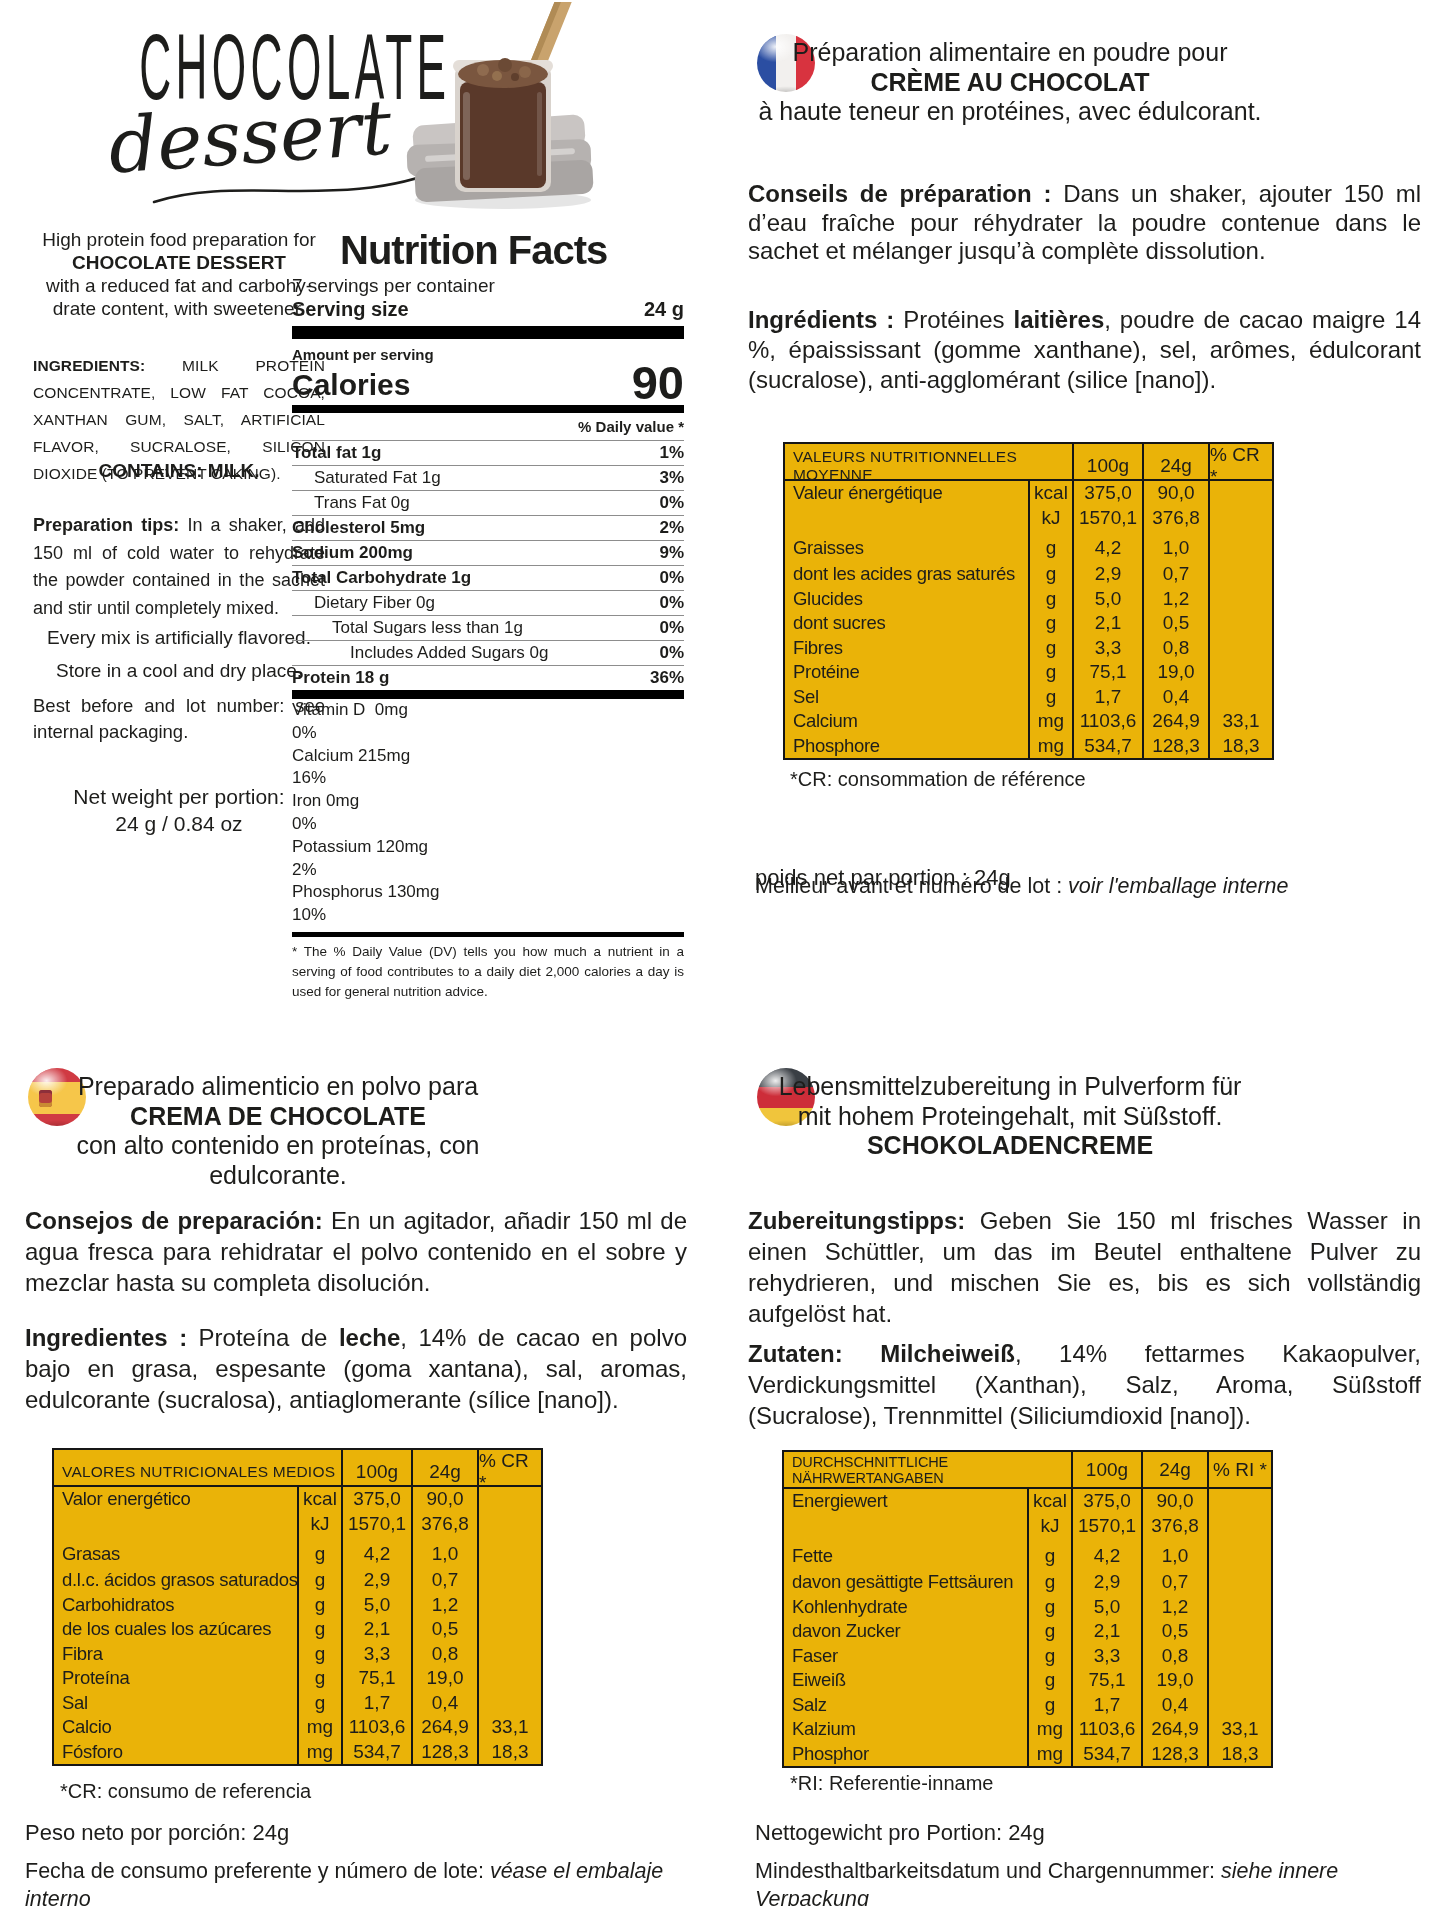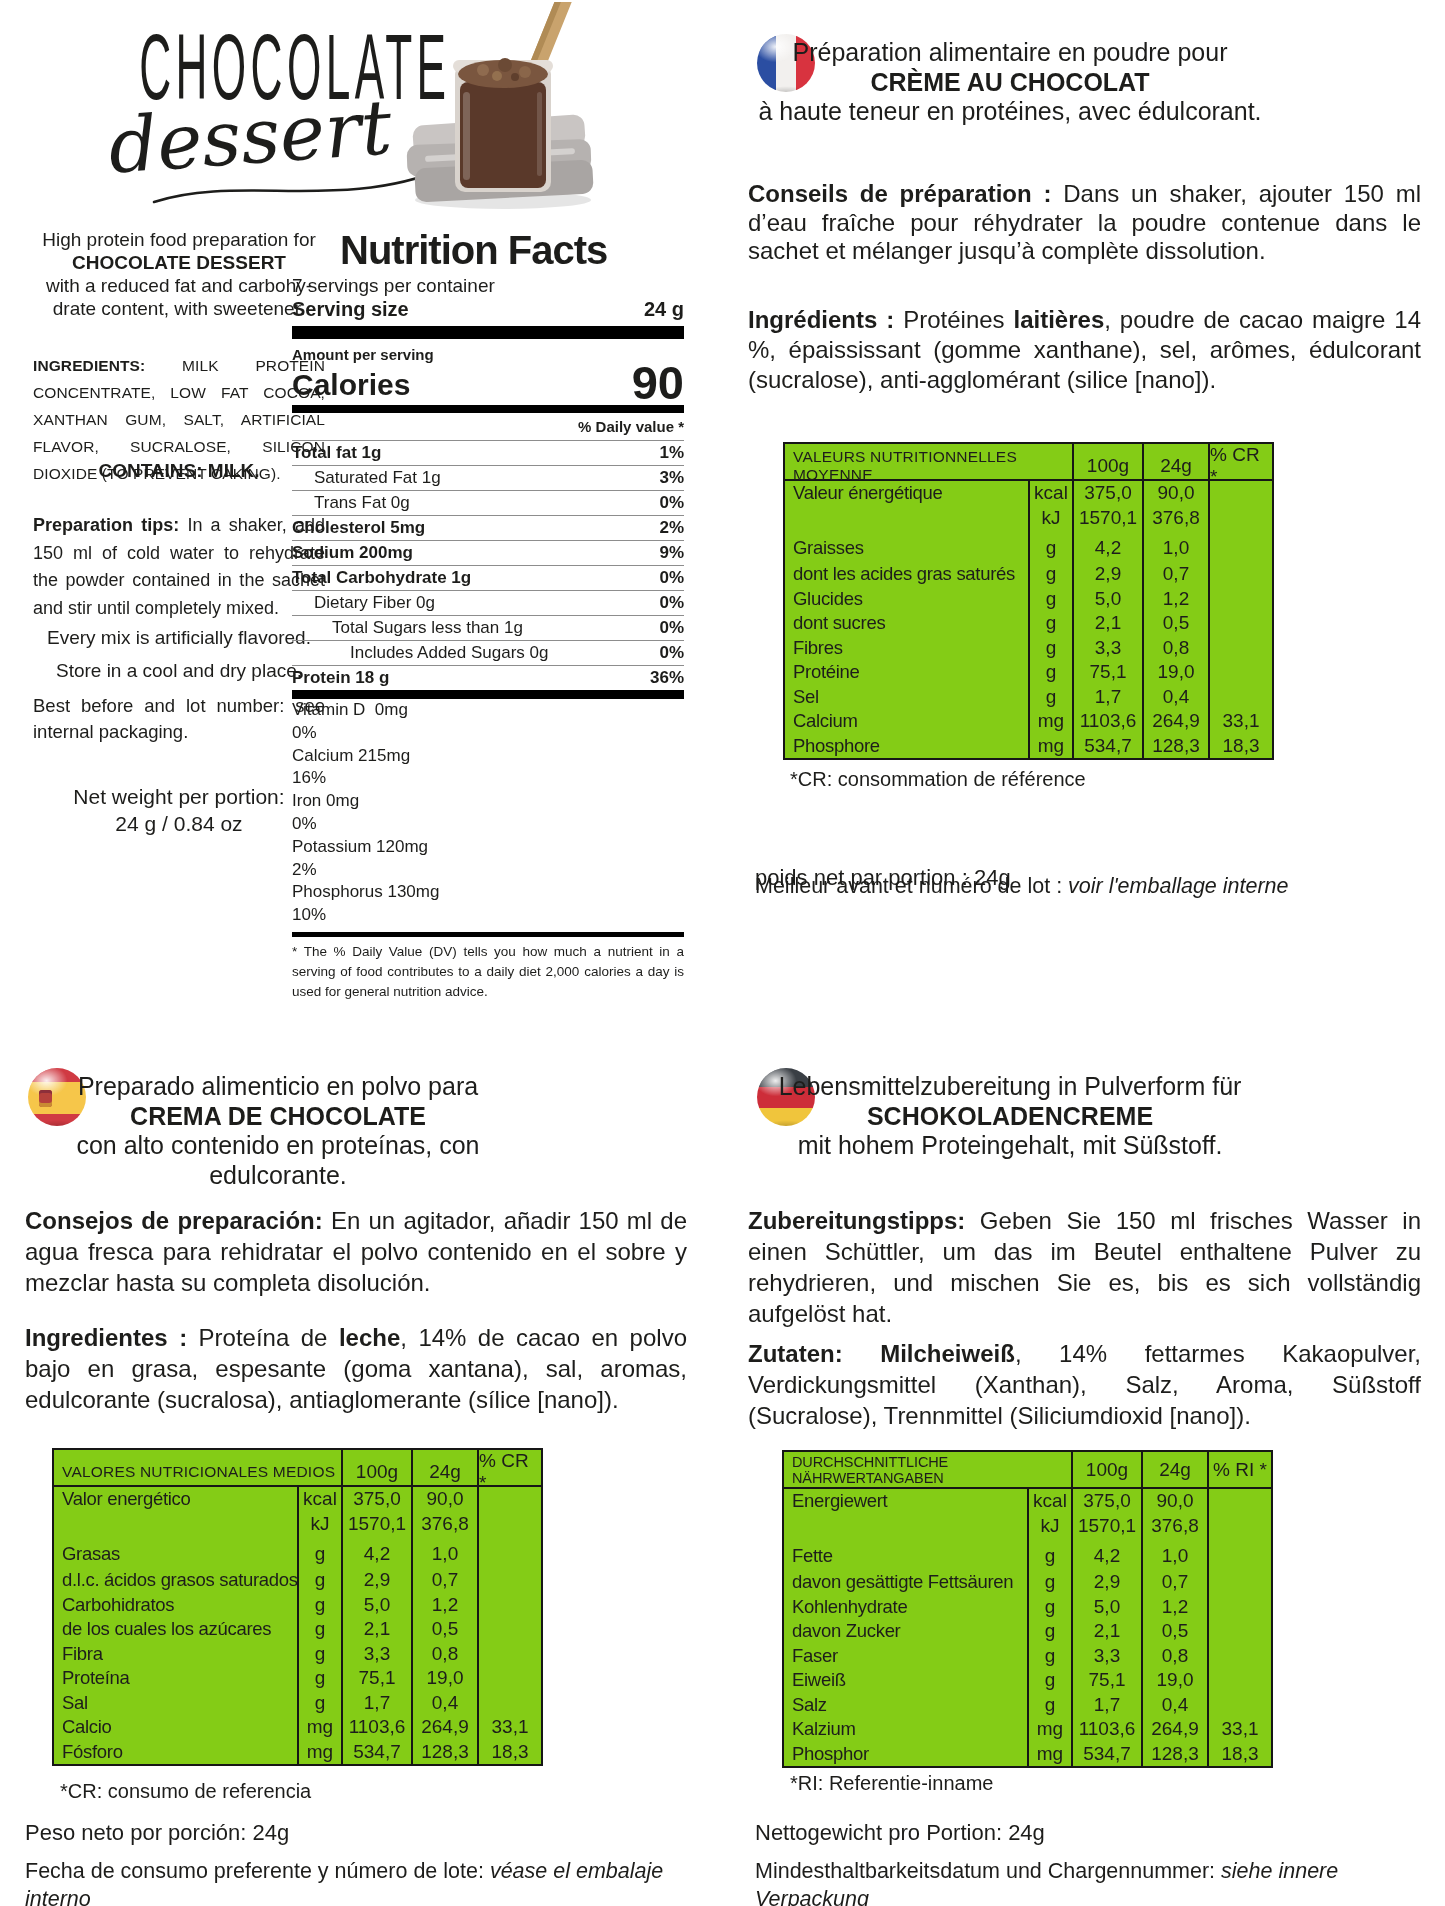--- a/index.html
+++ b/index.html
@@ -68,21 +68,21 @@
   #es-title{left:18px;top:1072px;width:520px;}
   #es-prep{left:25px;top:1205px;width:662px;line-height:31px;}
   #es-ingredients{left:25px;top:1322px;width:662px;line-height:31px;}
   #de-title{left:750px;top:1072px;width:520px;}
   #de-prep{left:748px;top:1205px;width:673px;line-height:31px;}
   #de-ingredients{left:748px;top:1338px;width:673px;line-height:31px;}
   #fr-flag{left:757px;top:34px;}
   #es-flag{left:28px;top:1068px;}
   #de-flag{left:757px;top:1068px;}
   
-  .tbl{border:2px solid #161616;background:#84cc16;}
+  .tbl{border:2px solid #161616;background:#eab308;}
   #fr-table{left:783px;top:442px;}
   #es-table{left:52px;top:1448px;}
   #de-table{left:782px;top:1450px;}
   .tbl-head{display:grid;grid-template-columns:287px 70px 66px 64px;border-bottom:2px solid #161616;height:35px;}
   .tbl-head>div{display:flex;align-items:center;justify-content:center;font-size:19px;}
   .tbl-head .h-label{justify-content:flex-start;padding-left:8px;font-size:15.5px;letter-spacing:.2px;}
   .tbl-head>div+div{border-left:2px solid #161616;}
   #de-table .h-label{font-size:14.5px;letter-spacing:-.1px;}
   .t-row{display:grid;grid-template-columns:243px 44px 70px 66px 64px;height:24.5px;line-height:24.5px;font-size:19px;}
   .t-row.gap{height:32px;line-height:36px;}
@@ -480,22 +480,22 @@
       </div>
     </div>
 </div>
 <div class="abs crnote" id="es-crnote">*CR: consumo de referencia</div>
 <div class="abs netw" id="es-netweight">Peso neto por porción: 24g</div>
 <p class="abs bbef" id="es-bestbefore" style="margin:0"><span>Fecha de consumo preferente y número de lote: </span><i>véase el embalaje interno</i></p>
 
 <div class="abs flag flag-de" id="de-flag"></div>
 <div class="abs sec-title" id="de-title">
   <div>Lebensmittelzubereitung in Pulverform für</div>
+  <div>mit hohem Proteingehalt, mit Süßstoff.</div>
   <div style="font-weight:bold">SCHOKOLADENCREME</div>
-  <div>mit hohem Proteingehalt, mit Süßstoff.</div>
 </div>
 <p class="abs para" id="de-prep" style="margin:0"><b>Zubereitungstipps:</b><span> Geben Sie 150 ml frisches Wasser in einen Schüttler, um das im Beutel enthaltene Pulver zu rehydrieren, und mischen Sie es, bis es sich vollständig aufgelöst hat.</span></p>
 <p class="abs para" id="de-ingredients" style="margin:0"><b>Zutaten: </b><b>Milcheiweiß</b><span>, 14% fettarmes Kakaopulver, Verdickungsmittel (Xanthan), Salz, Aroma, Süßstoff (Sucralose), Trennmittel (Siliciumdioxid [nano]).</span></p>
 
 <div class="abs tbl" id="de-table">
   <div class="tbl-head">
     <div class="h-label">DURCHSCHNITTLICHE NÄHRWERTANGABEN</div>
     <div>100g</div>
     <div>24g</div>
     <div>% RI *</div>

